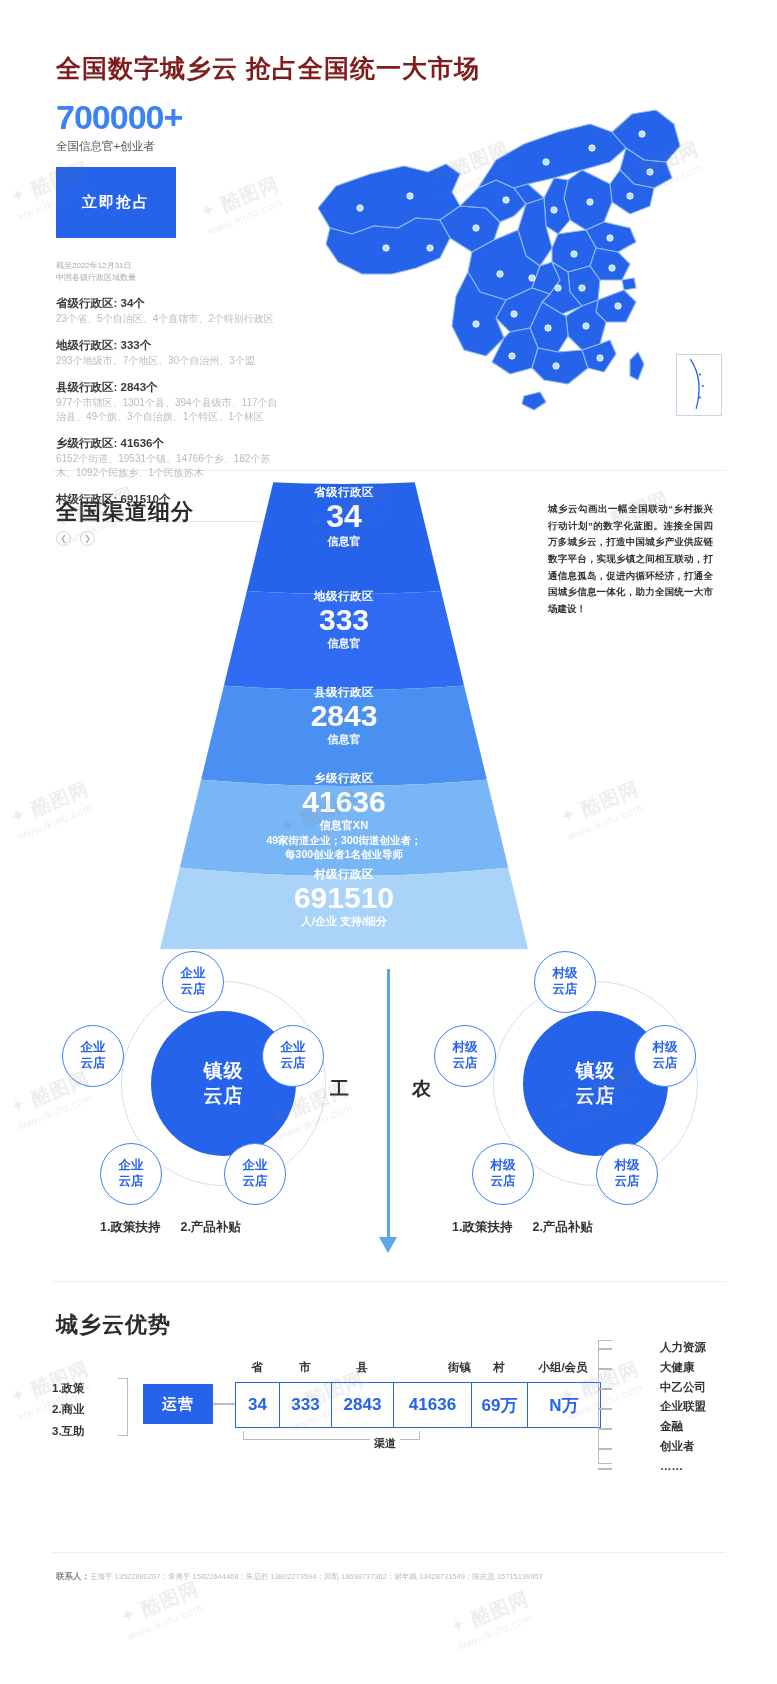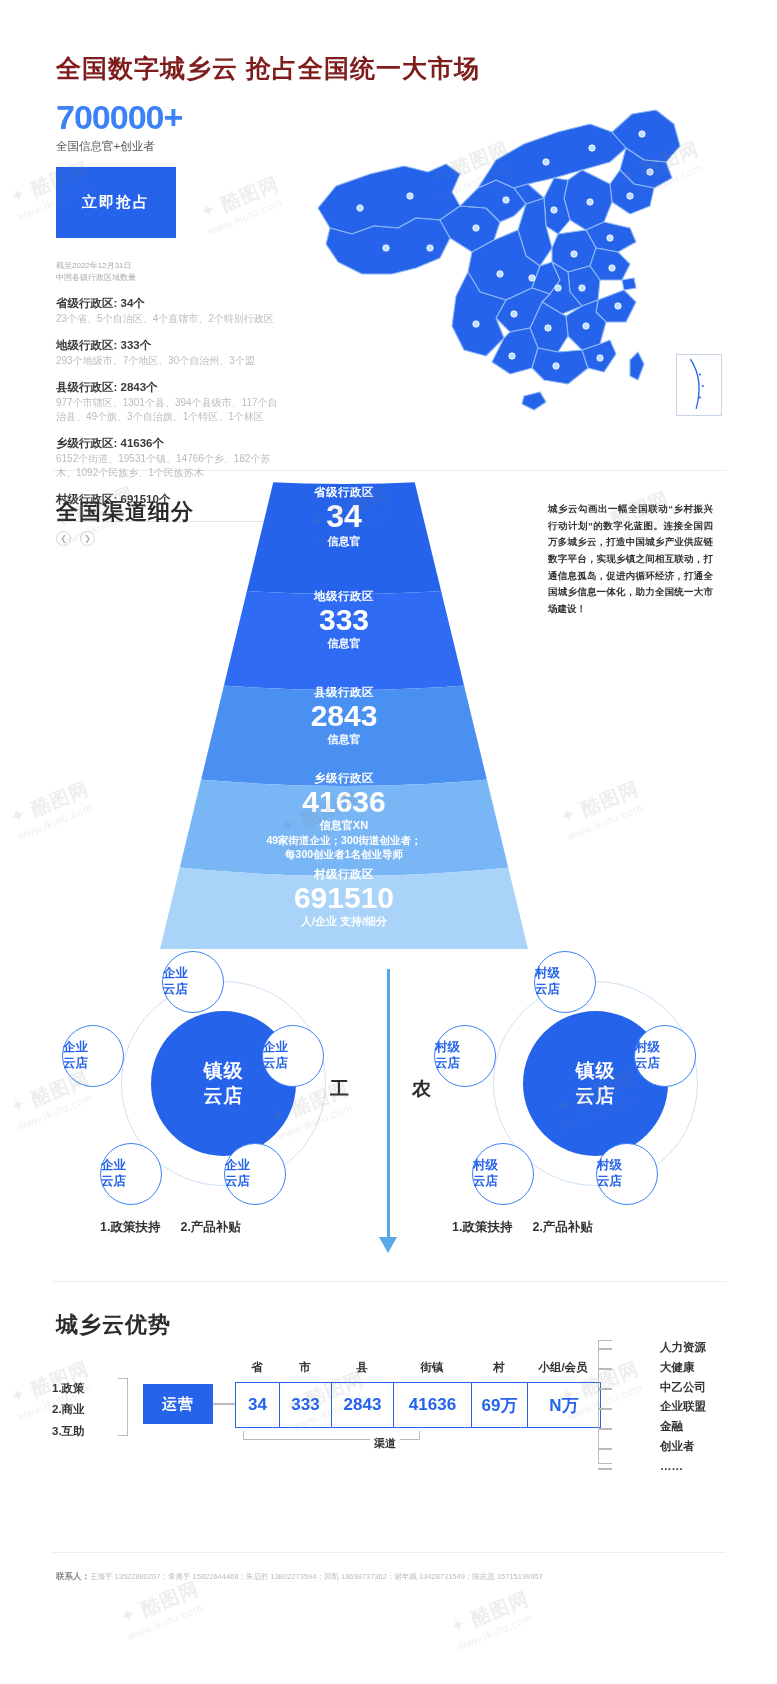--- a/index.html
+++ b/index.html
@@ -93,21 +93,21 @@
   }
   .hub {
     position:absolute; left: 103px; top: 52px; width: 145px; height: 145px;
     border-radius: 50%; background:#2563eb; color:#fff;
     display:flex; flex-direction:column; align-items:center; justify-content:center;
     font-size: 19px; font-weight: 700; line-height: 1.3; letter-spacing: 1px;
   }
   .node {
     position:absolute; width: 62px; height: 62px; border-radius: 50%;
     border: 1.5px solid #3b82f6; background:#fff; color:#2563eb;
-    display:flex; flex-direction:column; justify-content:center;
+    display:flex; flex-direction:column; align-items:center; justify-content:center;
     font-size: 12.5px; font-weight: 700; line-height: 1.25;
   }
   .mid-arrow { position:absolute; left: 376px; top: 18px; width: 24px; height: 300px; }
   .mid-arrow .stem { position:absolute; left: 11px; top: 0; width: 2.5px; height: 272px; background:#5ba8e8; }
   .mid-arrow .head {
     position:absolute; left: 3px; top: 268px; width:0; height:0;
     border-left: 9px solid transparent; border-right: 9px solid transparent;
     border-top: 16px solid #5ba8e8;
   }
   .ind-label { position:absolute; font-size: 19px; font-weight:700; color:#2b2b2b; top: 125px; }
@@ -443,21 +443,21 @@
       <div>3.互助</div>
     </div>
     <div class="brace-l"></div>
     <div class="ops-box">运营</div>
     <div class="ops-line"></div>
 
     <div class="grid-head" id="grid-head" style="left: 235px;">
         <div style="width: 44px;">省</div>
         <div style="width: 52px;">市</div>
         <div style="width: 62px;">县</div>
-        <div style="width: 78px;">街镇</div>
+        <div style="width: 78px; text-align: right;">街镇</div>
         <div style="width: 56px;">村</div>
         <div style="width: 72px;">小组/会员</div>
       </div>
     <div class="grid-tbl" id="grid-tbl">
         <div class="cell" style="width: 44px;">34</div>
         <div class="cell" style="width: 52px;">333</div>
         <div class="cell" style="width: 62px;">2843</div>
         <div class="cell" style="width: 78px;">41636</div>
         <div class="cell" style="width: 56px;">69万</div>
         <div class="cell" style="width: 72px;">N万</div>

